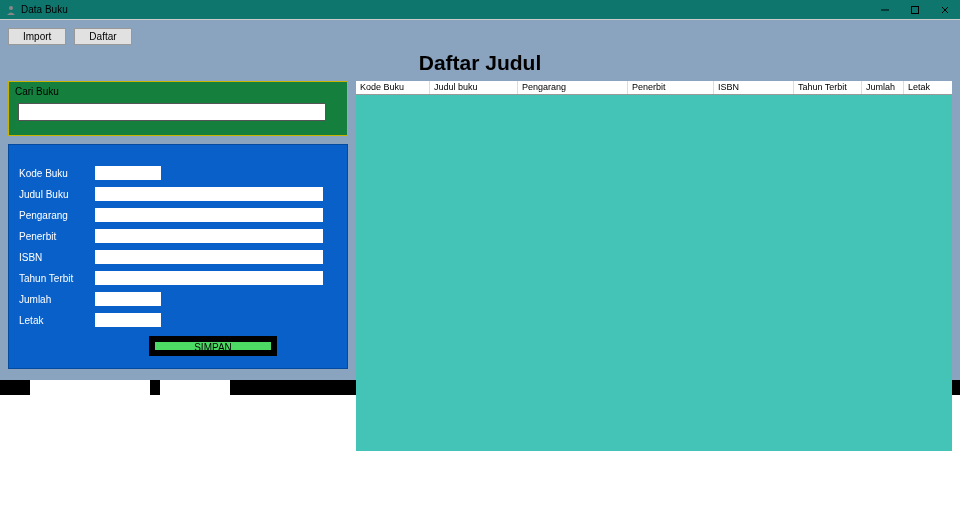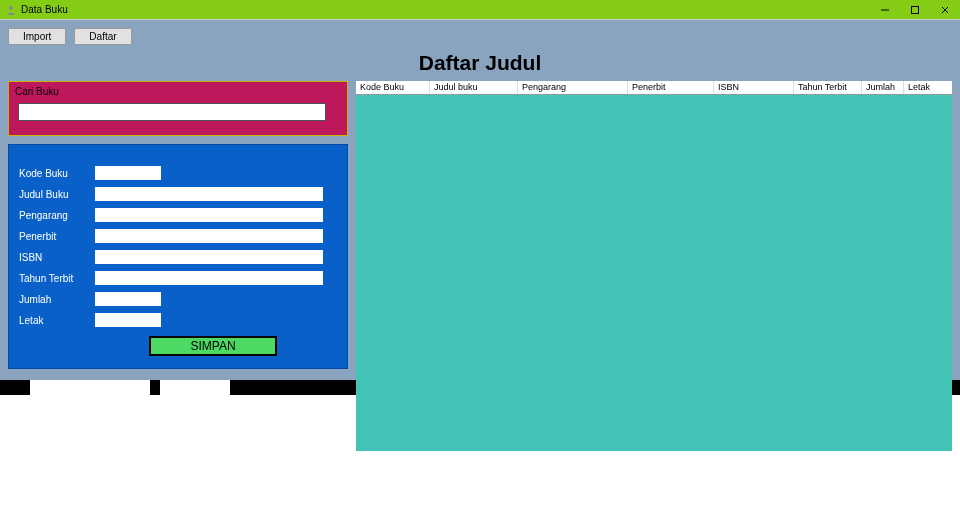--- a/index.html
+++ b/index.html
@@ -1,19 +1,19 @@
 <!DOCTYPE html>
 <html><head>
   <meta charset="utf-8">
   <style>
     * { box-sizing: border-box; margin: 0; padding: 0; font-family: "Segoe UI", Tahoma, sans-serif; }
     body { width: 960px; height: 515px; background: #fff; overflow: hidden; }
     
     .titlebar {
-      display: flex; align-items: center; height: 20px; background: #84cc16;
+      display: flex; align-items: center; height: 20px; background: #0f766e;
       border-bottom: 1px solid #ccc; font-size: 10px; padding-left: 5px;
     }
     .titlebar .app-icon { width: 12px; height: 12px; margin-right: 4px; display: flex; align-items: center; justify-content: center; }
     .titlebar .title { flex: 1; }
     .win-controls { display: flex; height: 100%; }
     .win-btn { width: 30px; display: flex; align-items: center; justify-content: center; font-size: 10px; }
     
     .app-body {
       background: #8aa3be; height: 360px; width: 100%; padding: 0 8px 8px 8px;
       position: relative;
@@ -24,41 +24,41 @@
       background: #e1e1e1; border: 1px solid #999; font-size: 10px;
       padding: 2px 14px; cursor: pointer;
     }
     
     .heading { text-align: center; font-size: 21px; font-weight: bold; margin: 2px 0 6px 0; }
     
     .main-row { display: flex; gap: 8px; }
     .left-col { width: 340px; display: flex; flex-direction: column; gap: 8px; }
     
     .search-panel {
-      background: #be185d; border: 1px solid #c9b200; padding: 4px 18px 14px 6px;
+      background: #15803d; border: 1px solid #c9b200; padding: 4px 18px 14px 6px;
     }
     .search-panel .label { font-size: 10px; margin-bottom: 6px; display: block; }
     .search-panel input {
       width: 98%; margin: 0 auto; display: block; height: 18px;
       border: 1px solid #555; background: #fff; font-size: 11px; padding: 0 4px;
     }
     
     .form-panel {
       background: #0960c9; border: 1px solid #044a9e; padding: 20px 10px 12px 10px;
     }
     .form-row { display: flex; align-items: center; margin-bottom: 5px; height: 16px; }
     .form-row label { width: 76px; font-size: 10px; color: #fff; }
     .form-row input { height: 14px; border: none; background: #fff; font-size: 10px; padding: 0 3px; }
     .input-short { width: 66px; }
     .input-long { width: 228px; }
     
     .save-row { display: flex; justify-content: center; margin-top: 8px; padding-left: 70px; }
     .save-btn {
-      background: #4cd964; border: 2px solid #000000;
-      width: 128px; height: 20px; font-size: 12px; cursor: pointer;
+      background: #4cd964; border: 6px solid #000000;
+      width: 128px; height: 20px; font-size: 10px; cursor: pointer;
     }
     
     .table-panel {
       flex: 1; background: #43c4b6; 
       display: flex; flex-direction: column;
     }
     .table-header {
       display: flex; background: #fff; height: 14px; font-size: 9px;
       border-bottom: 1px solid #999;
     }

